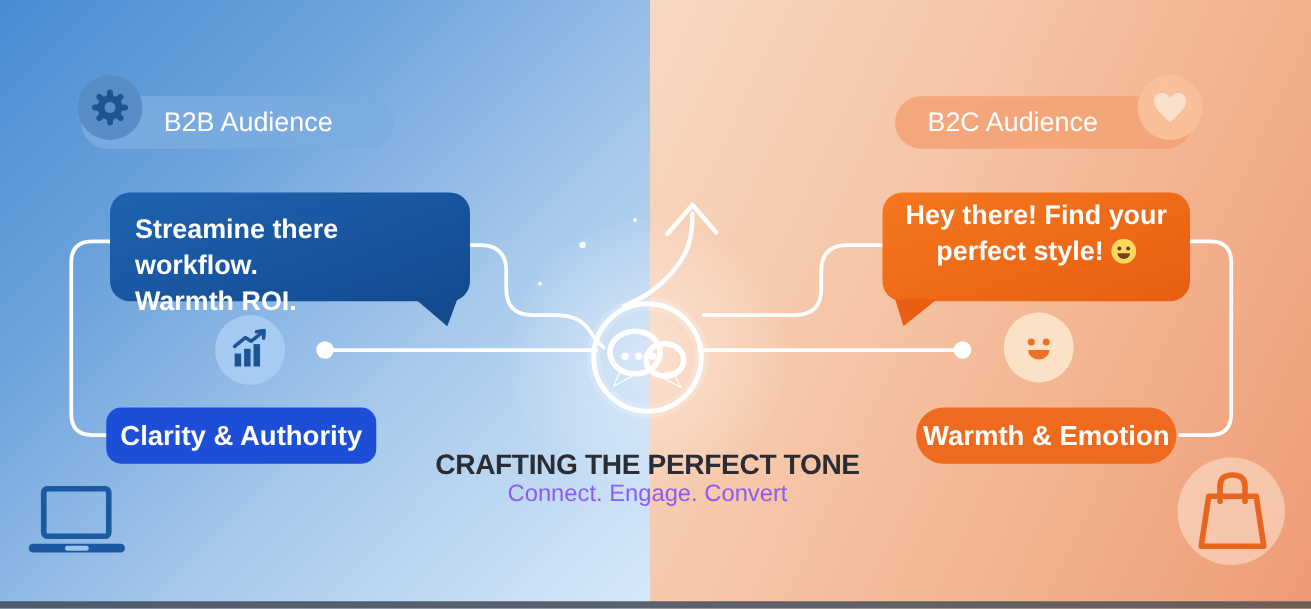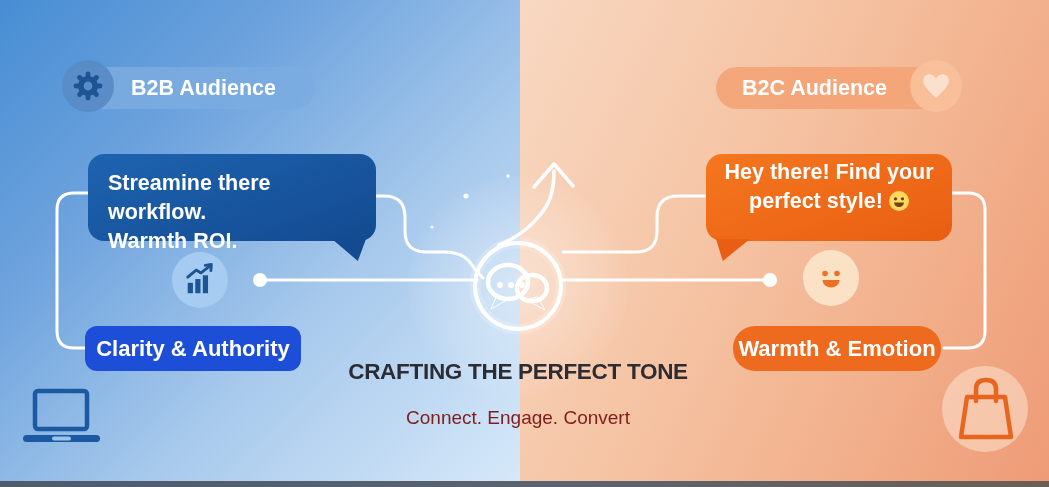--- a/index.html
+++ b/index.html
@@ -14,22 +14,22 @@
     background:linear-gradient(115deg,#f8d8c2 0%,#f5c4a4 40%,#f2b08c 70%,#ee9b76 100%);}
   .bottom-strip{position:absolute;left:0;top:481px;width:1049px;height:6px;
     background:linear-gradient(90deg,#4e5c6c 0%,#5b6270 52%,#6b5f56 100%);}
   .center-glow{position:absolute;left:408px;top:176px;width:220px;height:220px;border-radius:50%;
     background:radial-gradient(circle,rgba(255,255,255,0.38) 0%,rgba(255,255,255,0.12) 55%,rgba(255,255,255,0) 75%);}
   svg.connectors{position:absolute;left:0;top:0;}
   svg.connectors path, svg.connectors ellipse{stroke:#ffffff;fill:none;stroke-linecap:round;stroke-linejoin:round;}
 
   
   .badge{position:absolute;height:52px;}
-  .badge .pill{position:absolute;top:7px;height:42px;border-radius:21px;color:#fff;
-    font-weight:bold;font-size:21.5px;line-height:42px;white-space:nowrap;}
+  .badge .pill{position:absolute;top:17px;height:42px;border-radius:21px;color:#fff;
+    font-weight:normal;font-size:21.5px;line-height:42px;white-space:nowrap;}
   .badge .icon-circle{position:absolute;top:0;width:52px;height:52px;border-radius:50%;
     display:flex;align-items:center;justify-content:center;}
   .badge-b2b{left:62px;top:60px;width:256px;}
   .badge-b2b .pill{left:3px;width:250px;background:rgba(123,172,224,0.88);padding-left:66px;box-sizing:border-box;}
   .badge-b2b .icon-circle{left:0;background:rgba(88,139,196,0.92);}
   .badge-b2c{left:716px;top:60px;width:250px;}
   .badge-b2c .pill{left:0;width:238px;background:rgba(243,164,118,0.92);text-align:left;padding-left:26px;box-sizing:border-box;}
   .badge-b2c .icon-circle{left:194px;background:rgba(248,192,155,0.95);}
 
   
@@ -52,21 +52,21 @@
 
   
   .label-pill{position:absolute;top:326px;height:45px;border-radius:12px;color:#fff;
     font-weight:bold;font-size:22px;display:flex;align-items:center;justify-content:center;white-space:nowrap;}
   .pill-clarity{left:85px;width:216px;background:#1d4ed8;}
   .pill-warmth{left:733px;width:208px;background:#ed6a1e;border-radius:22px;}
 
   
   .center-text{position:absolute;left:312px;top:359px;width:412px;text-align:center;}
   .center-title{font-weight:bold;font-size:22.5px;letter-spacing:-0.3px;color:#2c2c34;}
-  .center-subtitle{margin-top:22px;font-size:19px;color:#7f1d1d;}
+  .center-subtitle{margin-top:0;font-size:19px;color:#8b5cf6;}
 
   
   .laptop{position:absolute;left:20px;top:388px;}
   .bag-glow{position:absolute;left:942px;top:366px;width:86px;height:86px;border-radius:50%;
     background:rgba(253,233,216,0.5);}
   .bag{position:absolute;left:957px;top:377px;}
 </style>
 </head>
 <body>
 

